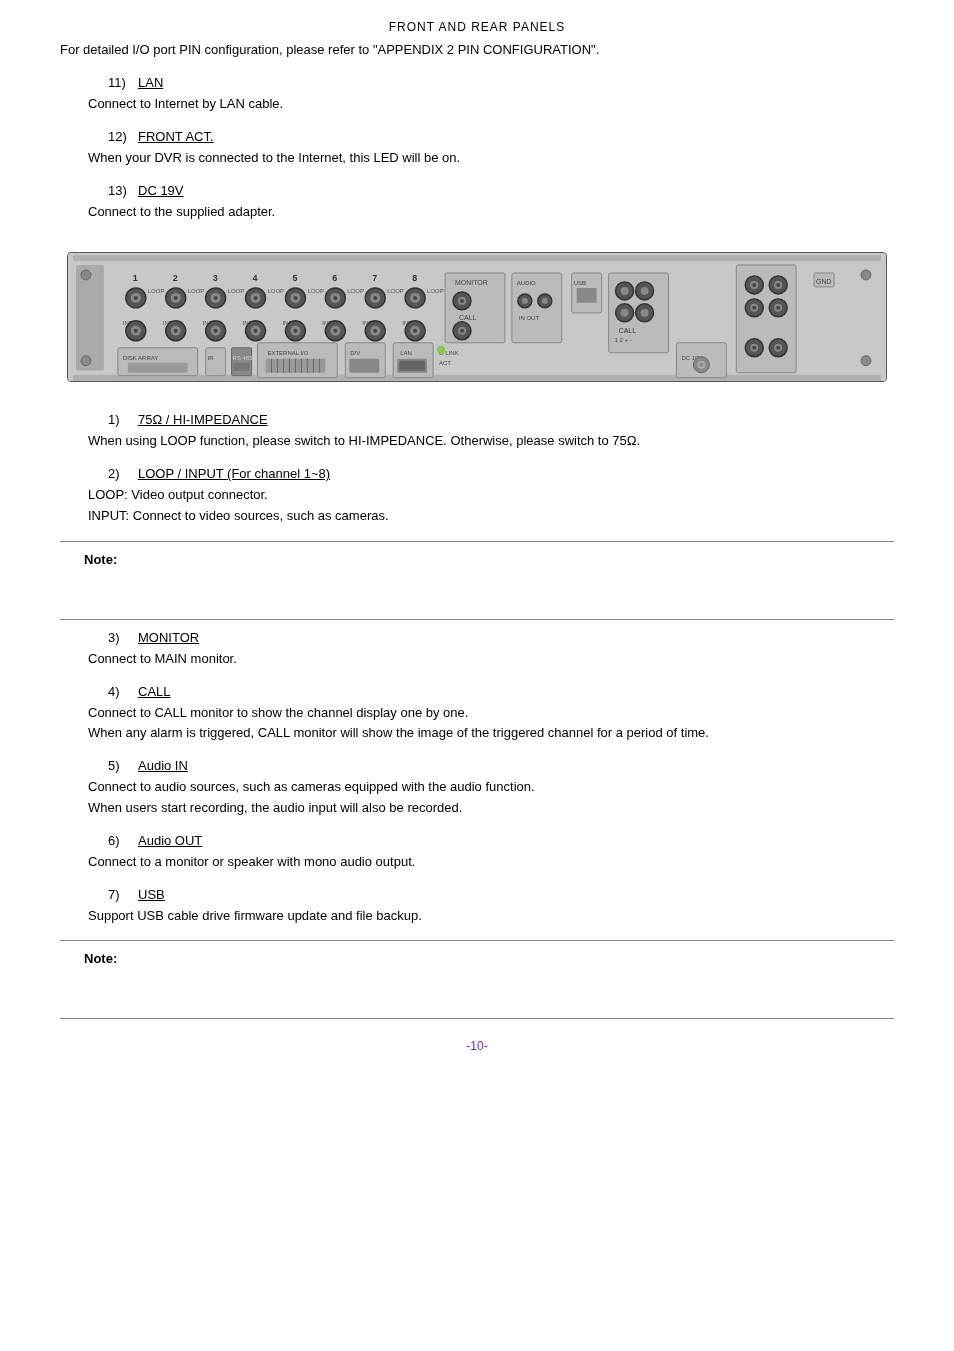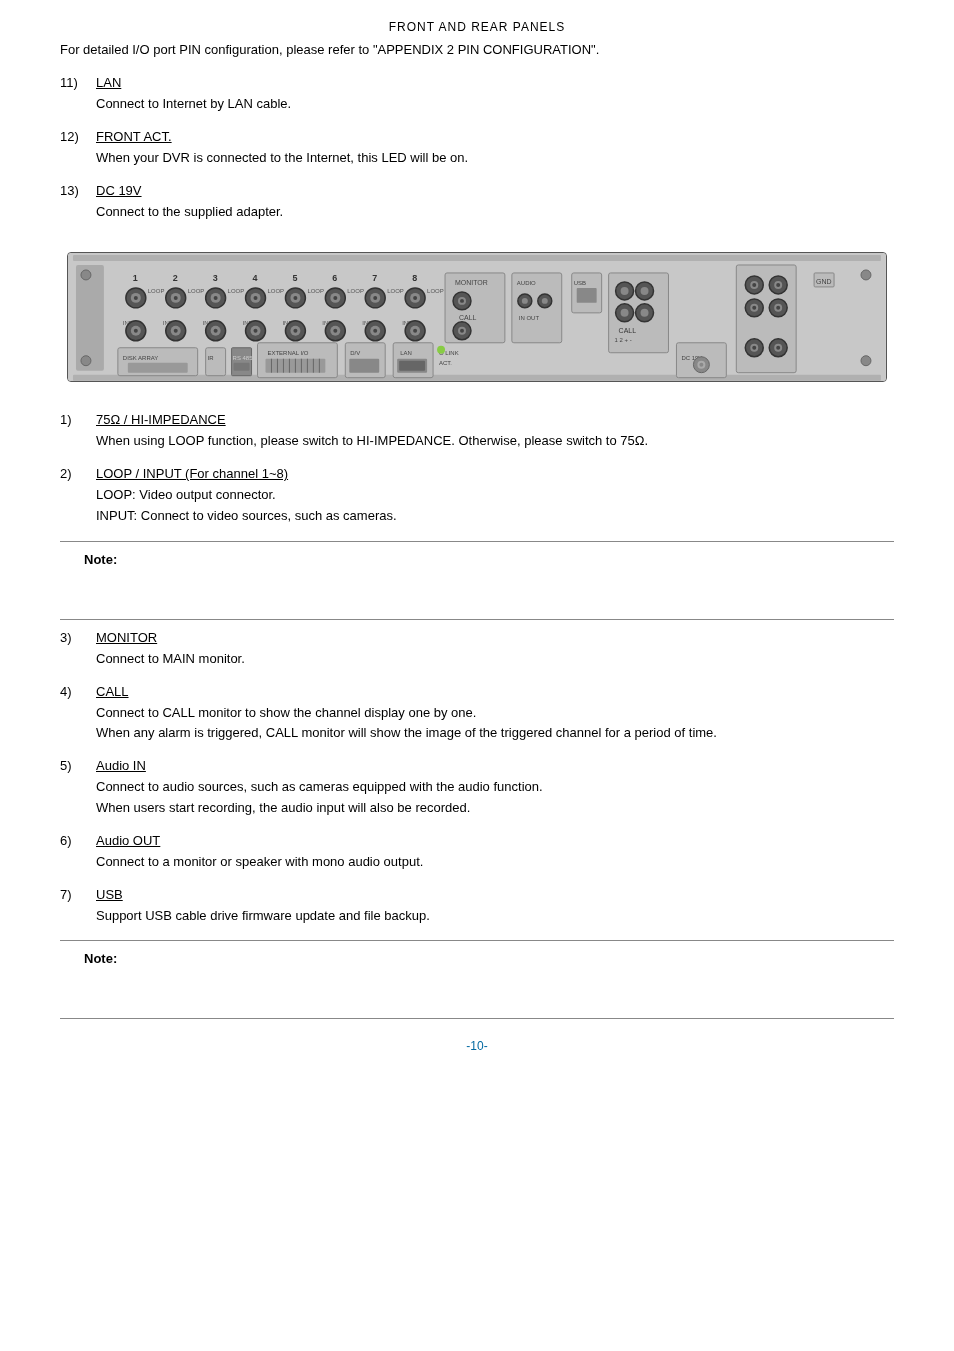--- a/index.html
+++ b/index.html
@@ -25,30 +25,31 @@
       font-size: 13px;
     }
     .section {
       margin-bottom: 14px;
     }
     .section-title {
       font-size: 13px;
       margin-bottom: 4px;
       display: flex;
       align-items: baseline;
-      gap: 6px;
+      gap: 0;
+      margin-left: 48px;
     }
     .section-num {
       min-width: 30px;
     }
     .underline {
       text-decoration: underline;
     }
     .section-body {
-      margin-left: 36px;
+      margin-left: 28px;
       font-size: 13px;
       line-height: 1.6;
     }
     .device-image-container {
       margin: 30px auto;
       width: 820px;
       height: 130px;
       border: 1.5px solid #555;
       border-radius: 4px;
       background: #e8e8e8;
@@ -64,21 +65,21 @@
       margin-bottom: 2px;
       padding-left: 24px;
     }
     .note-space {
       height: 40px;
     }
     .footer-page {
       text-align: center;
       font-size: 12px;
       margin-top: 20px;
-      color: #0369a1;
+      color: #6d28d9;
     }
     .divider {
       border: none;
       border-top: 1px solid #888;
       margin: 10px 0;
     }
   </style>
 </head>
 <body>
 

